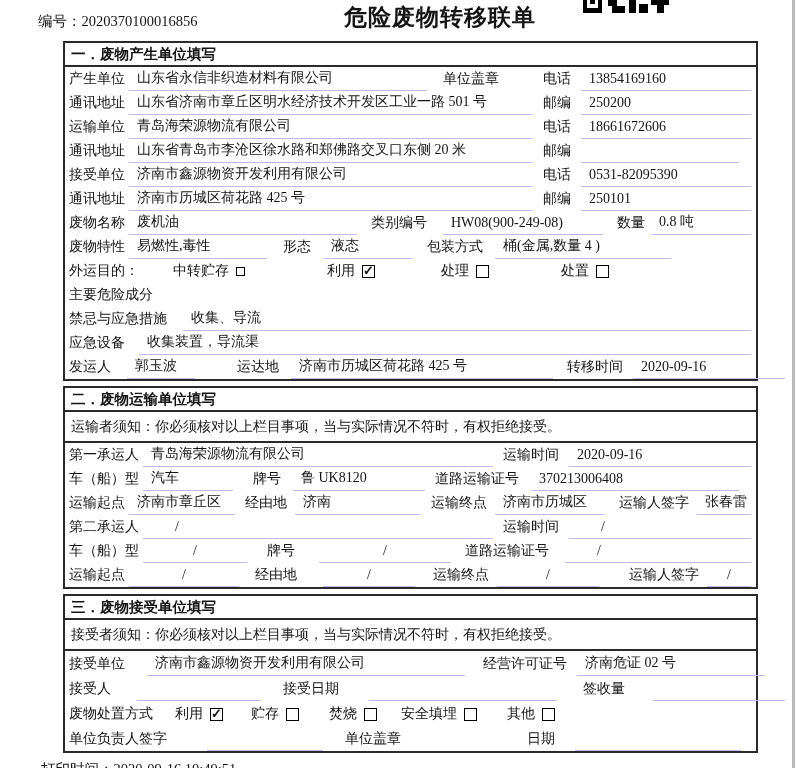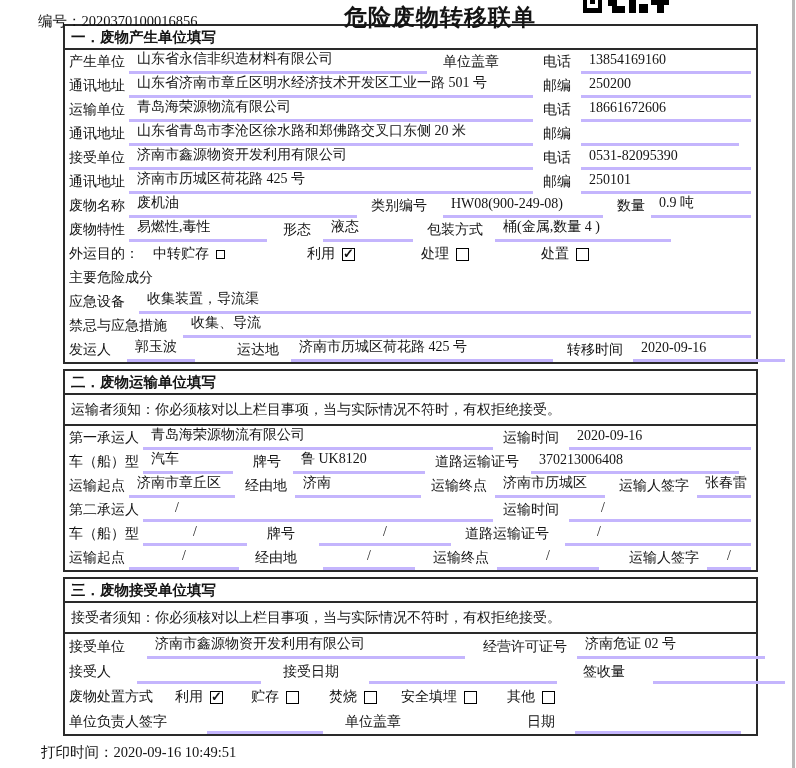--- a/index.html
+++ b/index.html
@@ -8,21 +8,21 @@
     font-family:"Liberation Serif","DejaVu Serif",serif;
     color:#141414;
     font-size:14px;
     position:relative;
   }
   .page-edge {
     position:absolute; top:0; right:1px; width:3px; height:768px;
     background:#b9b9b9;
   }
   
-  .hdr { position:relative; height:24px; }
+  .hdr { position:relative; height:41px; }
   .doc-no { position:absolute; left:38px; top:12px; font-size:14.5px; white-space:nowrap; }
   .doc-title {
     position:absolute; left:calc(50% + 42px); top:2px;
     transform:translateX(-50%);
     font-size:23px; font-weight:bold; letter-spacing:1px; white-space:nowrap;
     font-family:"Liberation Sans","DejaVu Sans",sans-serif;
   }
   .qr { position:absolute; left:583px; top:0; }
   
   .content { margin:0 38px 0 35px;padding-left:28px; }
@@ -37,21 +37,21 @@
     padding-left:6px; white-space:nowrap;
   }
   
   .r {
     display:flex; align-items:flex-end; height:24px;
     padding:0 5px 0 4px; white-space:nowrap;
   }
   .r25 { height:25px; }
   .lbl { flex-shrink:0; padding-bottom:3px; }
   .u {
-    border-bottom:3px solid #c4b5fd;
+    border-bottom:1px solid #c4b5fd;
     padding:0 2px 3px 8px;
     overflow:hidden; flex-shrink:0;
   }
   .grow { flex:1 1 auto; }
   .ml-auto { margin-left:auto; }
   .slash-l { padding-left:32px; }
   .slash-c { text-align:center; padding-left:2px; }
   
   .cbi { display:inline-flex; align-items:center; gap:7px; padding-bottom:3px; }
   .cbx {
@@ -134,35 +134,35 @@
       <span class="lbl" style="width:38px">邮编</span>
       <span class="u" style="width:170px">250101</span>
     </div>
 
     <div class="r">
       <span class="lbl" style="width:60px">废物名称</span>
       <span class="u" style="width:228px">废机油</span>
       <span class="lbl" style="margin-left:14px;width:64px">类别编号</span>
       <span class="u" style="width:160px;margin-left:8px">HW08(900-249-08)</span>
       <span class="lbl" style="margin-left:14px;width:34px">数量</span>
-      <span class="u grow">0.9 吨</span>
+      <span class="u grow">0.8 吨</span>
     </div>
 
     <div class="r">
       <span class="lbl" style="width:60px">废物特性</span>
       <span class="u" style="width:138px">易燃性,毒性</span>
       <span class="lbl" style="margin-left:16px;width:34px">形态</span>
       <span class="u" style="width:90px;margin-left:6px">液态</span>
       <span class="lbl" style="margin-left:14px;width:64px">包装方式</span>
       <span class="u" style="width:176px;margin-left:4px">桶(金属,数量 4 )</span>
     </div>
 
     <div class="r">
       <span class="lbl" style="width:72px">外运目的：</span>
-      <span class="cbi" style="margin-left:12px">
+      <span class="cbi" style="margin-left:32px">
         <span>中转贮存</span>
         <span class="cbx sm"></span>
       </span>
       <span class="cbi" style="margin-left:82px">
         <span>利用</span>
         <span class="cbx checked"></span>
       </span>
       <span class="cbi" style="margin-left:66px">
         <span>处理</span>
         <span class="cbx"></span>
@@ -171,27 +171,27 @@
         <span>处置</span>
         <span class="cbx"></span>
       </span>
     </div>
 
     <div class="r">
       <span class="lbl" style="width:92px">主要危险成分</span>
     </div>
 
     <div class="r">
+      <span class="lbl" style="width:106px">禁忌与应急措施</span>
+      <span class="u grow" style="margin-left:8px">收集、导流</span>
+    </div>
+
+    <div class="r">
       <span class="lbl" style="width:62px">应急设备</span>
       <span class="u grow" style="margin-left:8px">收集装置，导流渠</span>
-    </div>
-
-    <div class="r">
-      <span class="lbl" style="width:106px">禁忌与应急措施</span>
-      <span class="u grow" style="margin-left:8px">收集、导流</span>
     </div>
 
     <div class="r">
       <span class="lbl" style="width:58px">发运人</span>
       <span class="u" style="width:68px">郭玉波</span>
       <span class="lbl" style="margin-left:42px;width:46px">运达地</span>
       <span class="u" style="width:262px;margin-left:8px">济南市历城区荷花路 425 号</span>
       <span class="lbl" style="margin-left:14px;width:62px">转移时间</span>
       <span class="u" style="width:152px;margin-left:4px">2020-09-16</span>
     </div>

